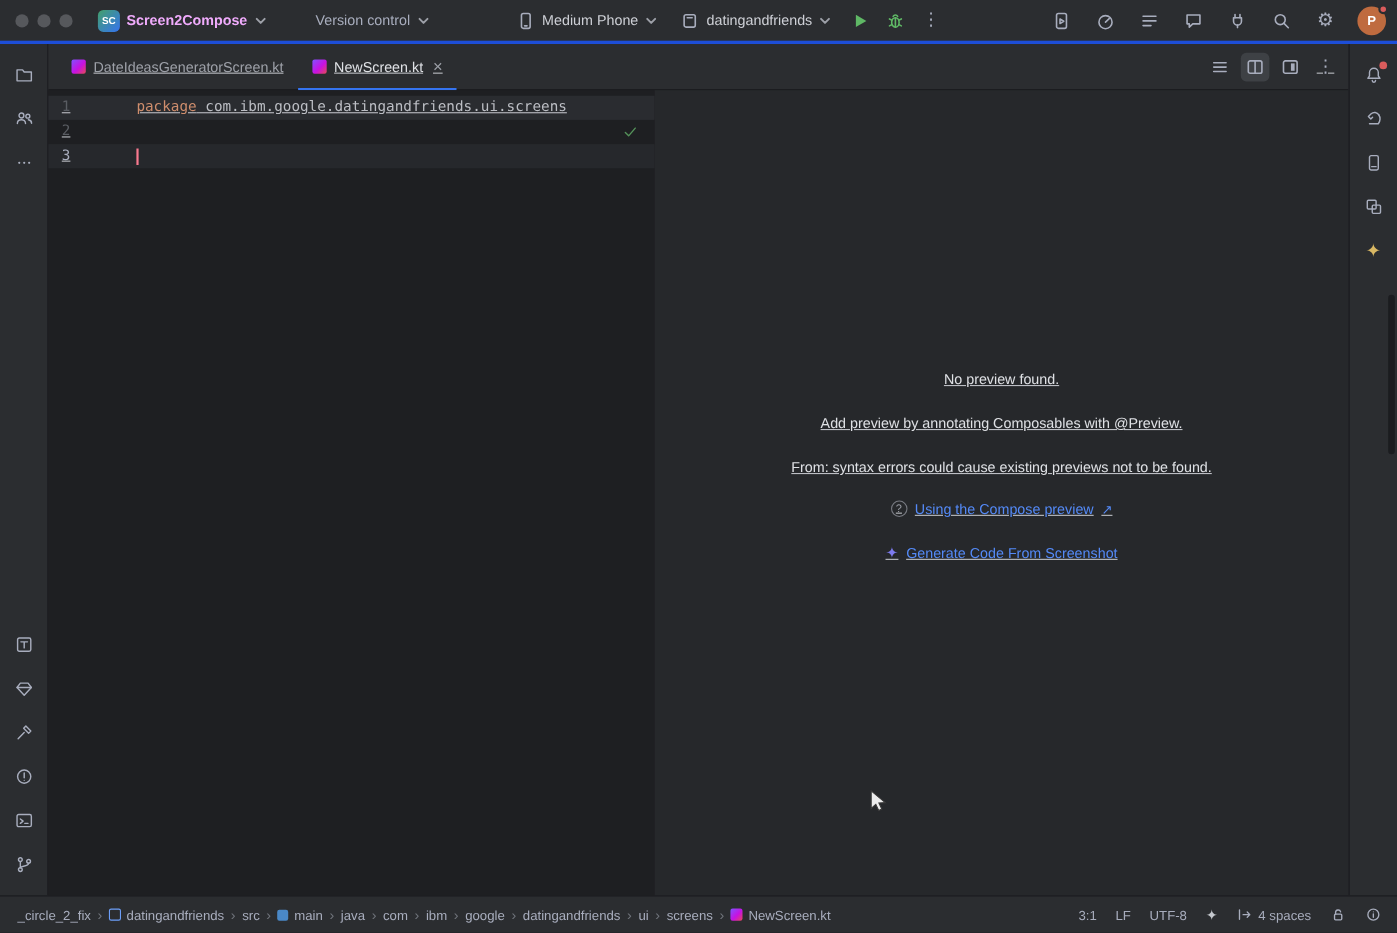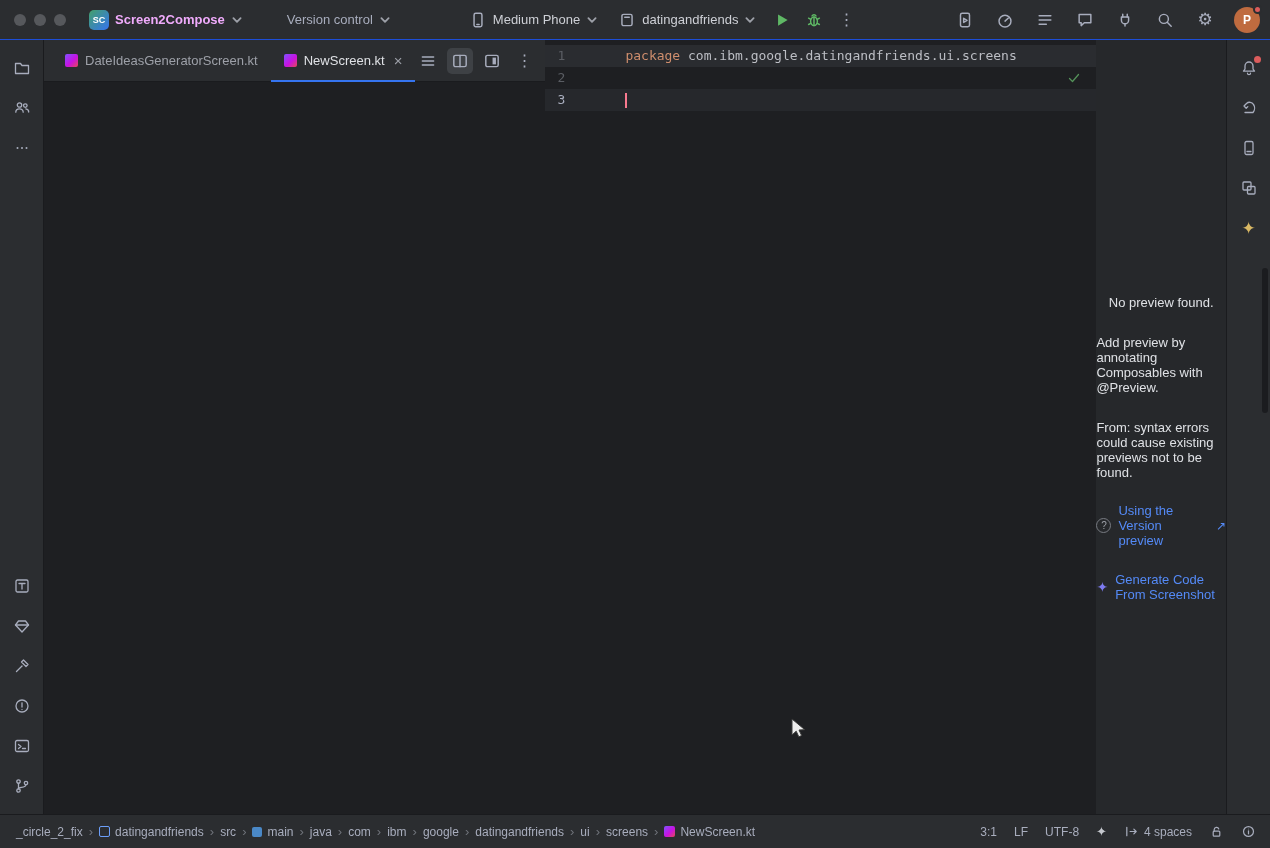--- a/index.html
+++ b/index.html
@@ -1,21 +1,21 @@
 <!DOCTYPE html>
 <html><head>
 <meta charset="utf-8">
 <style>
   * { box-sizing: border-box; }
   body { margin:0; background:#1e1f22; font-family:"Liberation Sans",sans-serif; }
   .app { width:1270px; height:848px; position:relative; display:flex; flex-direction:column;
          background:#1e1f22; color:#BCBEC4; font-size:13px; overflow:hidden; }
 
   
-  .titlebar { height:40px; min-height:40px; background:#2B2D30; border-bottom:1px solid #1d4ed8;
+  .titlebar { height:40px; min-height:40px; background:#2B2D30; border-bottom:3px solid #1d4ed8;
               display:flex; align-items:center; padding:8px 10px; }
   .traffic { display:flex; gap:8px; margin:0 16px 0 4px; }
   .tl { width:12px; height:12px; border-radius:50%; background:#56585C; display:inline-block; }
   .tb-item { display:flex; align-items:center; gap:6px; padding:4px 7px; border-radius:6px; color:#CED0D6; }
   .badge { width:20px; height:20px; border-radius:5px; background:linear-gradient(135deg,#43A06B,#3574F0);
            color:#fff; font-size:9px; font-weight:bold; display:flex; align-items:center; justify-content:center; }
   .proj-name { font-weight:600; color:#f0abfc; }
   .dim { color:#A8ADBD; }
   svg.ic { width:18px; height:18px; stroke:#A8ADBD; fill:none; stroke-width:1.3; stroke-linecap:round; stroke-linejoin:round; flex:none; }
   svg.chev { width:12px; height:12px; stroke:#9DA0A8; fill:none; stroke-width:1.5; stroke-linecap:round; stroke-linejoin:round; }
@@ -33,21 +33,21 @@
   .main { flex:1; display:flex; min-height:0; }
   .ltool, .rtool { width:44px; background:#2B2D30; display:flex; flex-direction:column; align-items:center; padding:8px 0; }
   .ltool { border-right:1px solid #1A1B1E; }
   .rtool { border-left:1px solid #1A1B1E; }
   .toolbtn { width:32px; height:32px; margin:4px 0; border-radius:6px; display:flex; align-items:center; justify-content:center; position:relative; }
   .spacer { margin-top:auto; }
   .belldot { position:absolute; top:4px; right:4px; width:7px; height:7px; border-radius:50%; background:#DB5C5C; }
   .sparkle-big { font-size:17px; color:#D9B864; line-height:1; }
 
   
-  .editor-col { flex:1; display:flex; flex-direction:row; min-width:0; }
+  .editor-col { flex:1; display:flex; flex-direction:column; min-width:0;text-decoration:underline; }
   .tabbar { height:42px; min-height:42px; background:#2B2D30; display:flex; align-items:center; padding:0 8px; border-bottom:1px solid #1A1B1E; }
   .tab { display:flex; align-items:center; gap:7px; height:100%; padding:0 13px; color:#9DA0A8; position:relative; }
   .tab.active { color:#DFE1E5; }
   .tab.active::after { content:""; position:absolute; left:0; right:0; bottom:-1px; height:2px; background:#3574F0; }
   .kticon { width:13px; height:13px; border-radius:2px; flex:none;
             background:linear-gradient(135deg,#7F52FF,#C811E2 55%,#E54857); }
   .close { font-size:15px; color:#9DA0A8; line-height:1; padding-left:2px; }
   .tabbar-right { margin-left:auto; display:flex; align-items:center; gap:6px; }
   .tbtn { width:26px; height:26px; border-radius:5px; display:flex; align-items:center; justify-content:center; }
   .tbtn.selected { background:#3E4145; }
@@ -332,21 +332,21 @@
             <span class="code"><span class="caret"></span></span>
           </div>
         </div>
 
         <div class="preview-pane">
           <p class="pmsg">No preview found.</p>
           <p class="pmsg">Add preview by annotating Composables with @Preview.</p>
           <p class="pmsg" style="margin-bottom:23px">From: syntax errors could cause existing previews not to be found.</p>
           <div class="plink">
             <span class="qicon"></span>
-            <span class="lbl">Using the Version preview</span>
+            <span class="lbl">Using the Compose preview</span>
             <span class="ext"></span>
           </div>
           <div class="plink">
             <span class="spark"></span>
             <span class="lbl">Generate Code From Screenshot</span>
           </div>
         </div>
       </div>
     </div>
 

